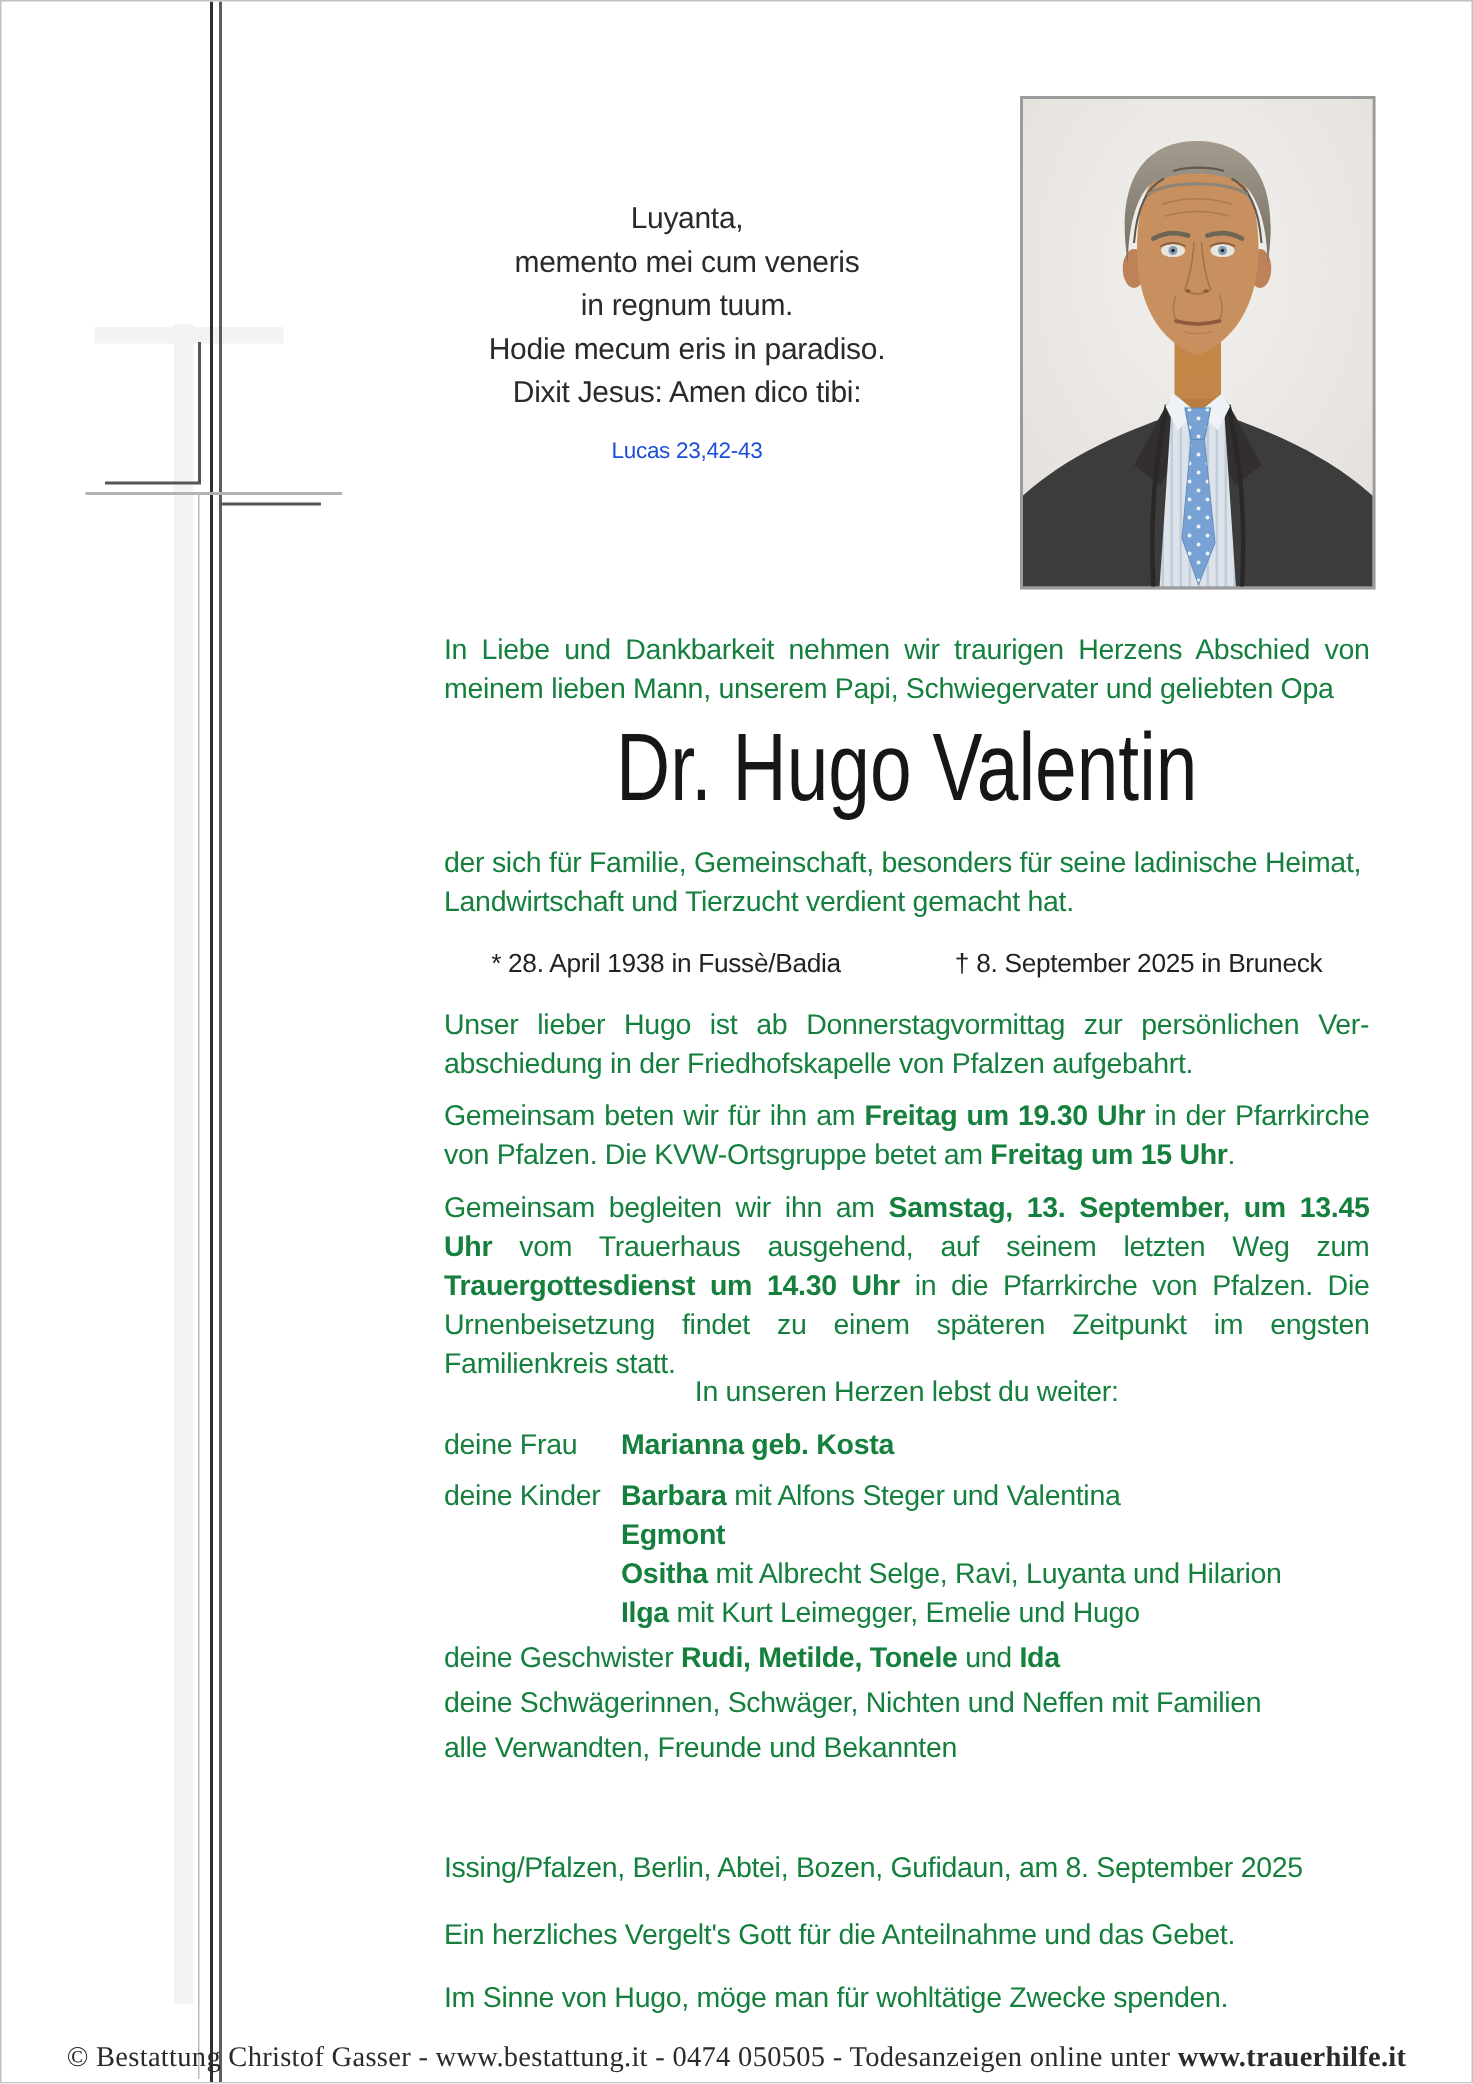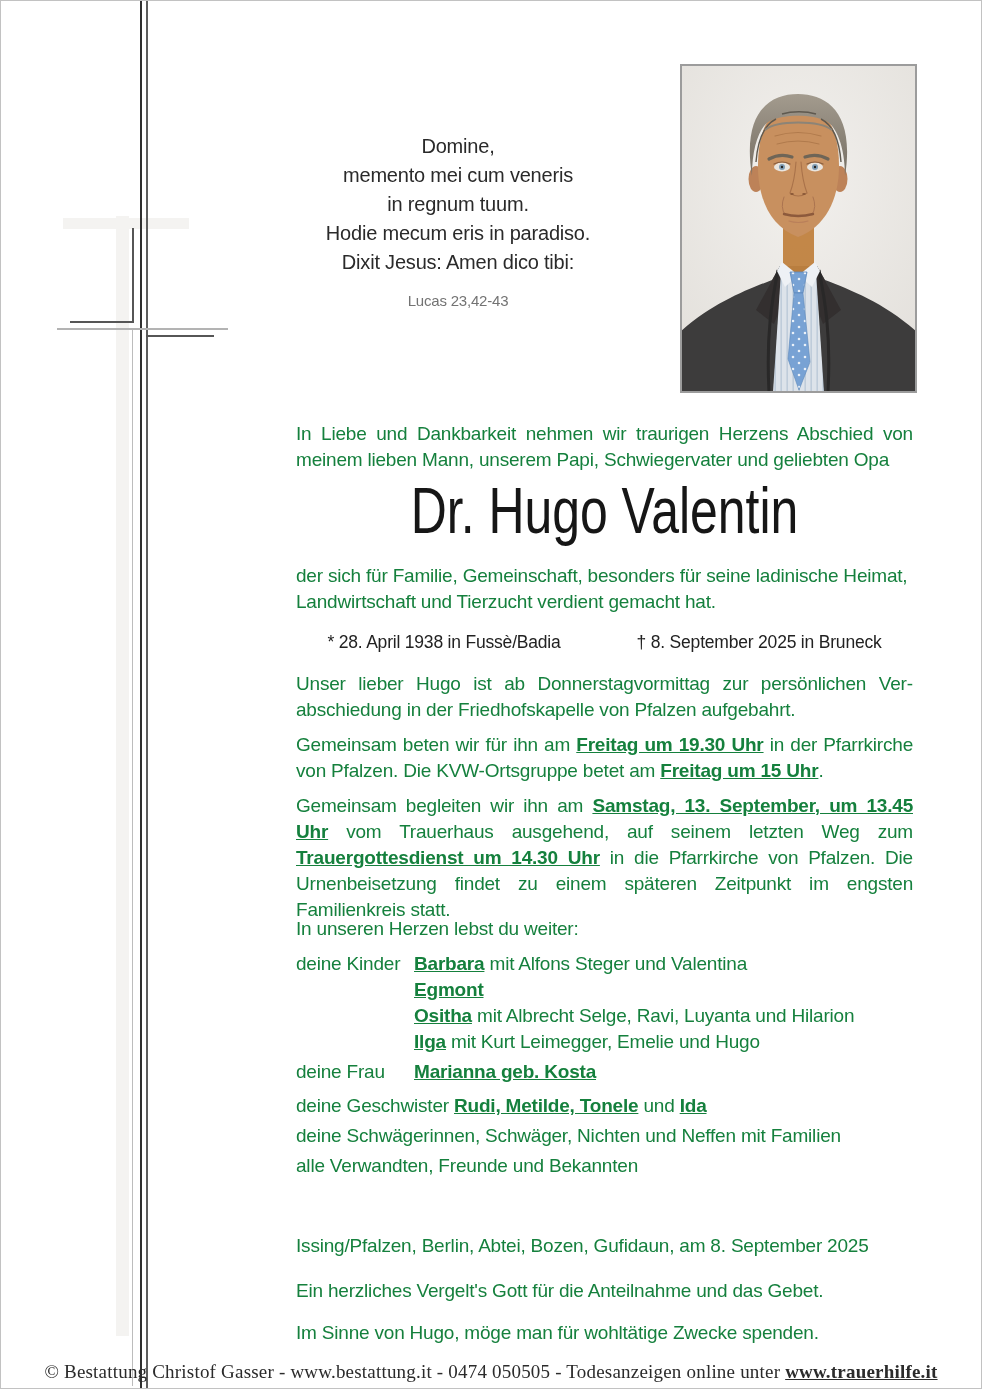--- a/index.html
+++ b/index.html
@@ -29,37 +29,37 @@
   .arm-light-wide { left: 56px;  top: 327px; width: 171px; height: 2px; background: #b3b3b3; }
   .arm-dark-right { left: 145px; top: 334px; width: 68px;  height: 2px; background: #565656; }
 
   
   .quote {
     left: 247px; top: 131px; width: 420px;
     text-align: center;
     font-size: 20px; line-height: 29px;
     letter-spacing: -0.2px; color: #2a2a2a;
   }
-  .quote-ref { margin-top: 9px; font-size: 15px; color: #737373; }
+  .quote-ref { margin-top: 9px; font-size: 15px; color: #1d4ed8; }
 
   
   .photo {
     left: 679px; top: 63px; width: 237px; height: 329px;
     margin: 0; box-sizing: border-box;
     border: 2px solid #9c9c9c;
     background: #ebe8e4;
   }
   .photo svg { display: block; width: 100%; height: 100%; }
 
   
   .col { left: 295px; width: 617px; }
   p { margin: 0; }
   .body-text { font-size: 19px; line-height: 26px; letter-spacing: -0.2px; color: #15803d; }
   .just { text-align: justify; }
-  b { font-weight: bold; text-decoration: underline; }
+  b { font-weight: bold; }
 
   .intro { top: 420px; }
   .name {
     left: 295px; top: 474px; width: 617px;
     margin: 0; font-weight: 400;
     font-size: 64px; line-height: 72px;
     white-space: nowrap; text-align: center;
     transform: scaleX(0.78); transform-origin: 50% 50%;
     letter-spacing: 0px; color: #161616;
   }
@@ -67,21 +67,21 @@
   .dates {
     top: 631px; display: flex; justify-content: center; gap: 76px;
     font-size: 17.5px; letter-spacing: -0.2px; color: #222;
   }
   .p1 { top: 670px; }
   .p2 { top: 731px; }
   .p3 { top: 792px; }
 
   
   .mourners { top: 915px; }
-  .m-head { margin-bottom: 9px; }
+  .m-head { margin-bottom: 9px; text-align: center; }
   .m-row { display: flex; margin-bottom: 8px; }
   .m-row .lbl { flex: 0 0 118px; }
   .m-kids { margin-bottom: 4px; }
   .m-line { margin-bottom: 4px; }
   .m-line-last { margin-bottom: 0; }
 
   .places   { top: 1232px; }
   .thanks   { top: 1277px; }
   .donation { top: 1319px; }
 
@@ -103,21 +103,21 @@
 
   <div class="abs vline-main"></div>
   <div class="abs vline-main2"></div>
   <div class="abs vline-stub-dark"></div>
   <div class="abs vline-stub-light"></div>
   <div class="abs arm-dark-left"></div>
   <div class="abs arm-light-wide"></div>
   <div class="abs arm-dark-right"></div>
 
   <div class="abs quote">
-    <div>Domine,</div>
+    <div>Luyanta,</div>
     <div>memento mei cum veneris</div>
     <div>in regnum tuum.</div>
     <div>Hodie mecum eris in paradiso.</div>
     <div>Dixit Jesus: Amen dico tibi:</div>
     <div class="quote-ref">Lucas 23,42-43</div>
   </div>
 
   <figure class="abs photo" aria-label="Porträtfoto des Verstorbenen: älterer Herr mit grauem Haar, dunklem Anzug und hellblauer Krawatte">
     <svg viewBox="0 0 233 325" preserveAspectRatio="xMidYMid slice">
       <defs>
@@ -211,35 +211,35 @@
 
   <p class="abs col body-text just p1">Unser lieber Hugo ist ab Donnerstagvormittag zur persönlichen Ver­abschiedung in der Friedhofskapelle von Pfalzen aufgebahrt.</p>
 
   <p class="abs col body-text just p2"><span>Gemeinsam beten wir für ihn am </span><b>Freitag um 19.30 Uhr</b><span> in der Pfarrkirche von Pfalzen. Die KVW-Ortsgruppe betet am </span><b>Freitag um 15 Uhr</b><span>.</span></p>
 
   <p class="abs col body-text just p3"><span>Gemeinsam begleiten wir ihn am </span><b>Samstag, 13. September, um 13.45 Uhr</b><span> vom Trauerhaus ausgehend, auf seinem letzten Weg zum </span><b>Trauergottesdienst um 14.30 Uhr</b><span> in die Pfarrkirche von Pfalzen. Die Urnenbeisetzung findet zu einem späteren Zeitpunkt im engsten Familienkreis statt.</span></p>
 
   <div class="abs col body-text mourners">
     <p class="m-head">In unseren Herzen lebst du weiter:</p>
 
+    <div class="m-row">
+      <span class="lbl">deine Frau</span>
+      <span class="val"><b>Marianna geb. Kosta</b></span>
+    </div>
+
     <div class="m-row m-kids">
       <span class="lbl">deine Kinder</span>
       <span class="val">
         <div><b>Barbara</b><span> mit Alfons Steger und Valentina</span></div>
         <div><b>Egmont</b><span></span></div>
         <div><b>Ositha</b><span> mit Albrecht Selge, Ravi, Luyanta und Hilarion</span></div>
         <div><b>Ilga</b><span> mit Kurt Leimegger, Emelie und Hugo</span></div>
       </span>
     </div>
 
-    <div class="m-row">
-      <span class="lbl">deine Frau</span>
-      <span class="val"><b>Marianna geb. Kosta</b></span>
-    </div>
-
     <p class="m-line"><span>deine Geschwister </span><b>Rudi, Metilde, Tonele</b><span> und </span><b>Ida</b></p>
 
     <p class="m-line">deine Schwägerinnen, Schwäger, Nichten und Neffen mit Familien</p>
 
 
     <p class="m-line m-line-last">alle Verwandten, Freunde und Bekannten</p>
   </div>
 
   <p class="abs col body-text places">Issing/Pfalzen, Berlin, Abtei, Bozen, Gufidaun, am 8. September 2025</p>
   <p class="abs col body-text thanks">Ein herzliches Vergelt's Gott für die Anteilnahme und das Gebet.</p>

